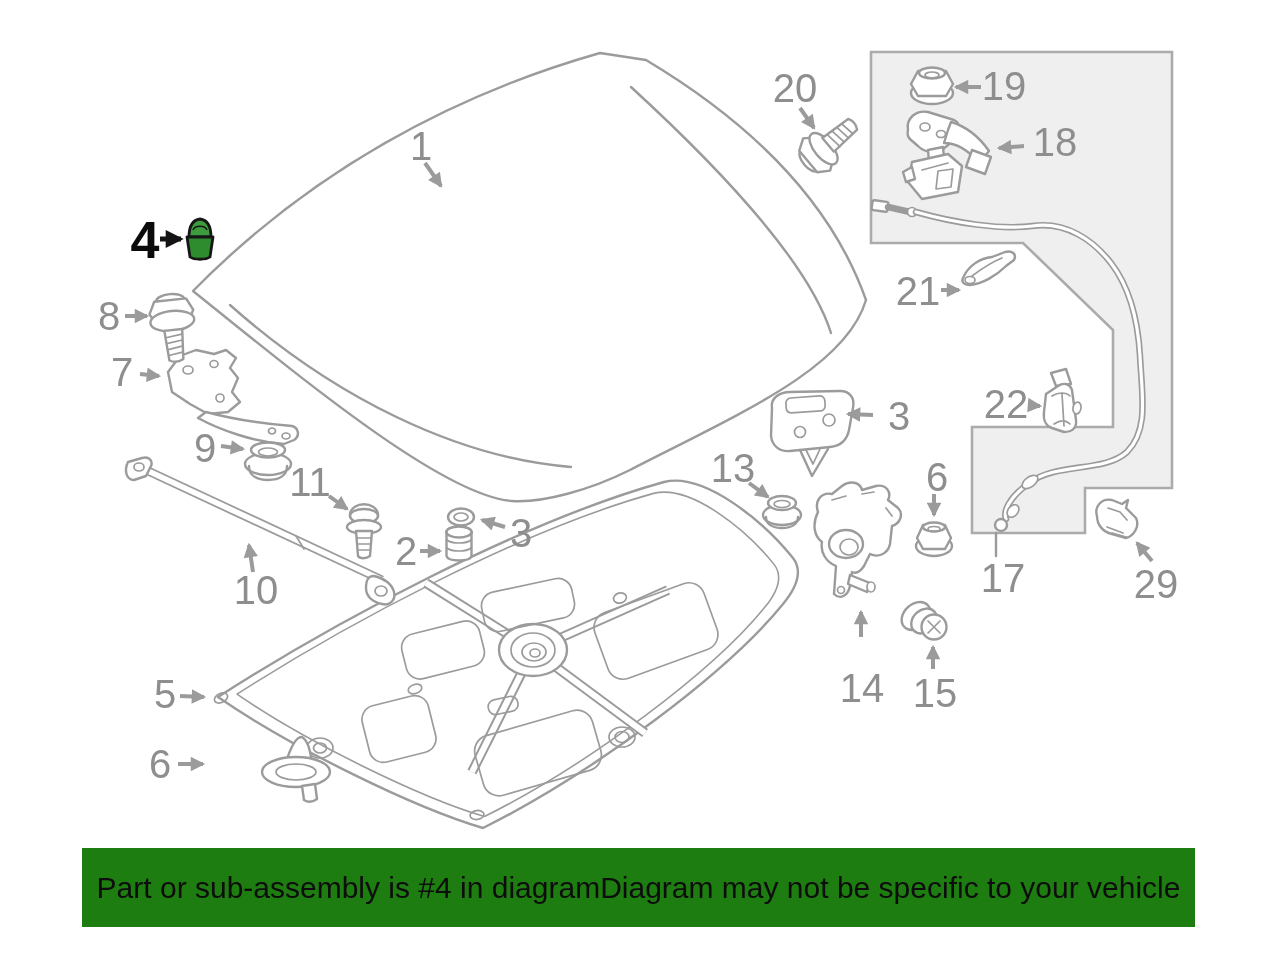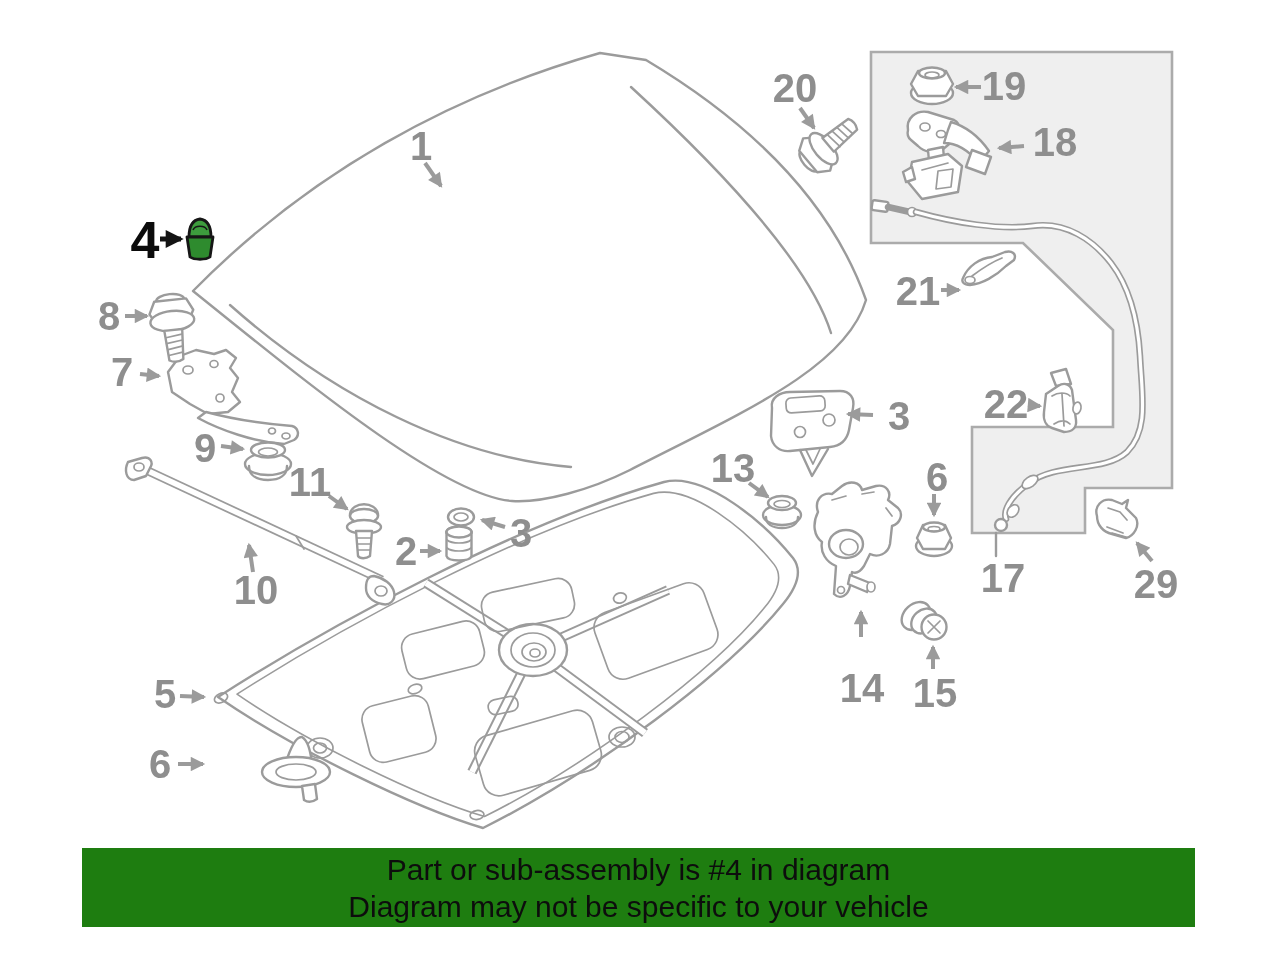--- a/index.html
+++ b/index.html
@@ -21,25 +21,25 @@
   .ribw{stroke:#fff;stroke-width:6;}
   .tube{stroke:var(--line-gray);stroke-width:6.5;fill:none;stroke-linecap:round;}
   .tubew{stroke:#fff;stroke-width:3.2;fill:none;stroke-linecap:round;}
   .rod{stroke:var(--line-gray);stroke-width:9;}
   .rodw{stroke:#fff;stroke-width:5.5;}
   .arrow{stroke:var(--line-gray);stroke-width:4;fill:none;}
   .arrowk{stroke:#141414;stroke-width:5;fill:none;}
   #ah path{fill:var(--line-gray);} #ahk path{fill:#141414;}
   .g4{stroke:var(--highlight-outline);stroke-width:2.8;stroke-linejoin:round;}
   .lbl{position:absolute;transform:translate(-50%,-50%);font-size:40px;line-height:1;
-       color:var(--label-gray);white-space:nowrap;font-weight:bold;}
+       color:var(--label-gray);white-space:nowrap;}
   .lbl.hl{color:#0b0b0b;font-weight:700;font-size:52px;}
   .banner{position:absolute;left:82px;top:848px;width:1113px;height:79px;
           background:var(--banner-green);color:var(--banner-text);
-          display:flex;flex-direction:column;justify-content:center;align-items:center;
+          display:flex;flex-direction:row;justify-content:center;align-items:center;
           font-size:30px;line-height:37px;}
 </style>
 </head>
 <body>
 
 <div class="stage">
   <div class="diagram">
     <svg width="1279" height="845" viewBox="0 0 1279 845">
       <defs>
         <marker id="ah" markerWidth="4" markerHeight="3.6" refX="8.5" refY="5" orient="auto" viewBox="0 0 10 10">

